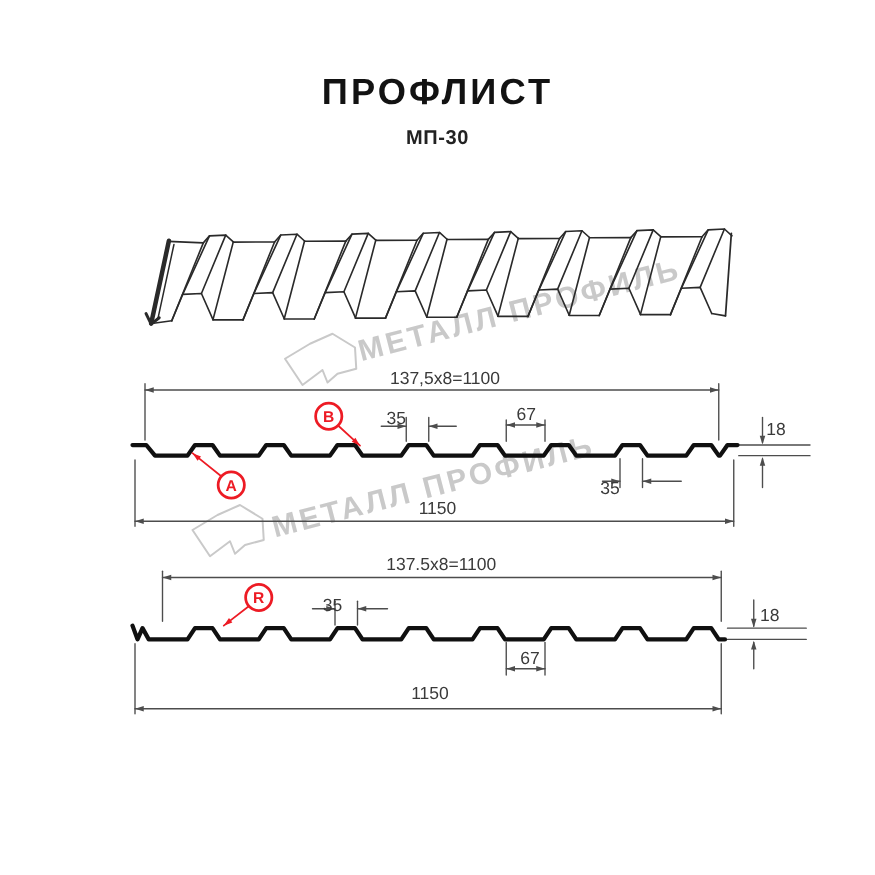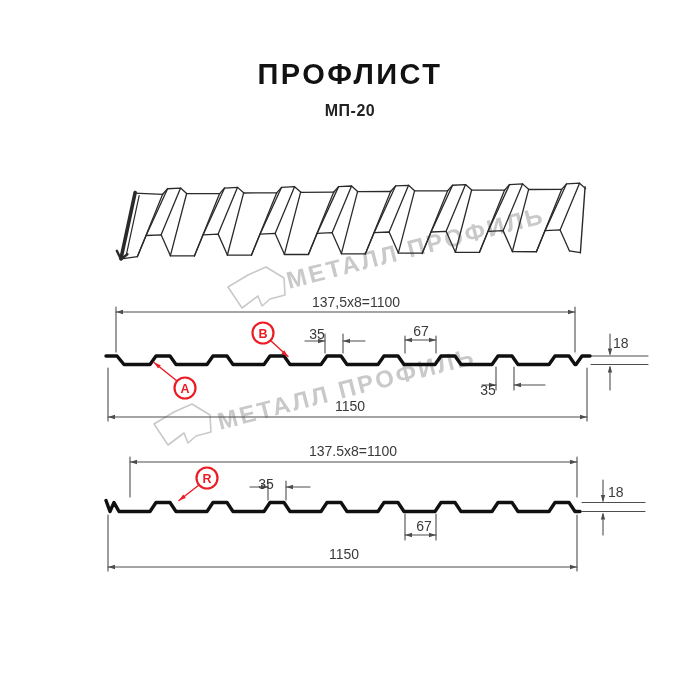--- a/index.html
+++ b/index.html
@@ -14,21 +14,21 @@
   svg{position:absolute;left:0;top:0;}
   .dim{font-family:"Liberation Sans",sans-serif;font-size:14px;fill:#3a3a3a;}
   .lbl-text{font-family:"Liberation Sans",sans-serif;font-size:12.5px;font-weight:bold;}
   .wm-text{font-family:"Liberation Sans",sans-serif;font-size:24px;font-weight:bold;letter-spacing:2.5px;}
 </style>
 </head>
 <body>
 
 <div class="page">
   <div class="title">ПРОФЛИСТ</div>
-  <div class="subtitle">МП-20</div>
+  <div class="subtitle">МП-30</div>
 
   <svg id="drawing" width="700" height="700" viewBox="0 0 700 700">
 
     <g id="wm-layer">
       <path id="wm-logo-1" fill="none" stroke="#c9c9c9" stroke-width="1.6" stroke-linejoin="round" d="M1,21 L21,9 L39,1 L57,12 L58,29 L43,33 L35,40 L31,30 L15,42 Z" transform="translate(227,266)"></path>
       <text class="wm-text" transform="translate(289,289) rotate(-14.5)" fill="#c9c9c9">МЕТАЛЛ ПРОФИЛЬ</text>
       <path id="wm-logo-2" fill="none" stroke="#c9c9c9" stroke-width="1.6" stroke-linejoin="round" d="M1,21 L21,9 L39,1 L57,12 L58,29 L43,33 L35,40 L31,30 L15,42 Z" transform="translate(153,403)"></path>
       <text class="wm-text" transform="translate(220,430) rotate(-14.5)" fill="#c9c9c9">МЕТАЛЛ ПРОФИЛЬ</text>
     </g>
 

